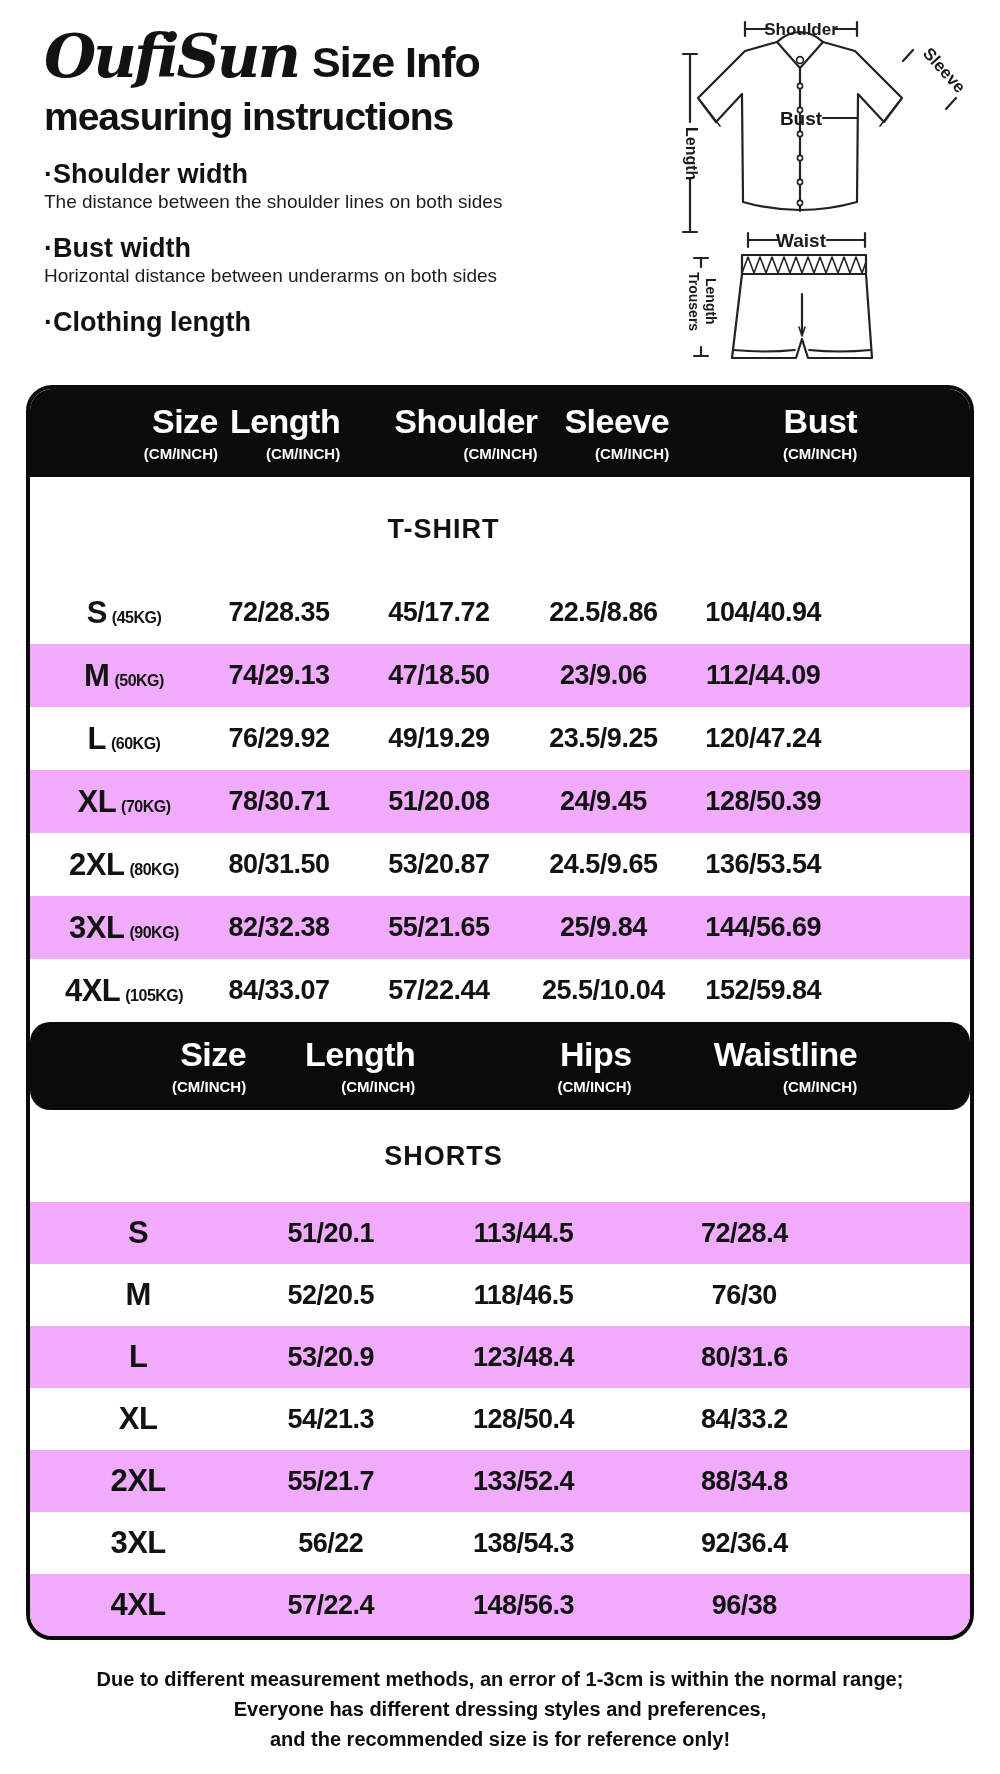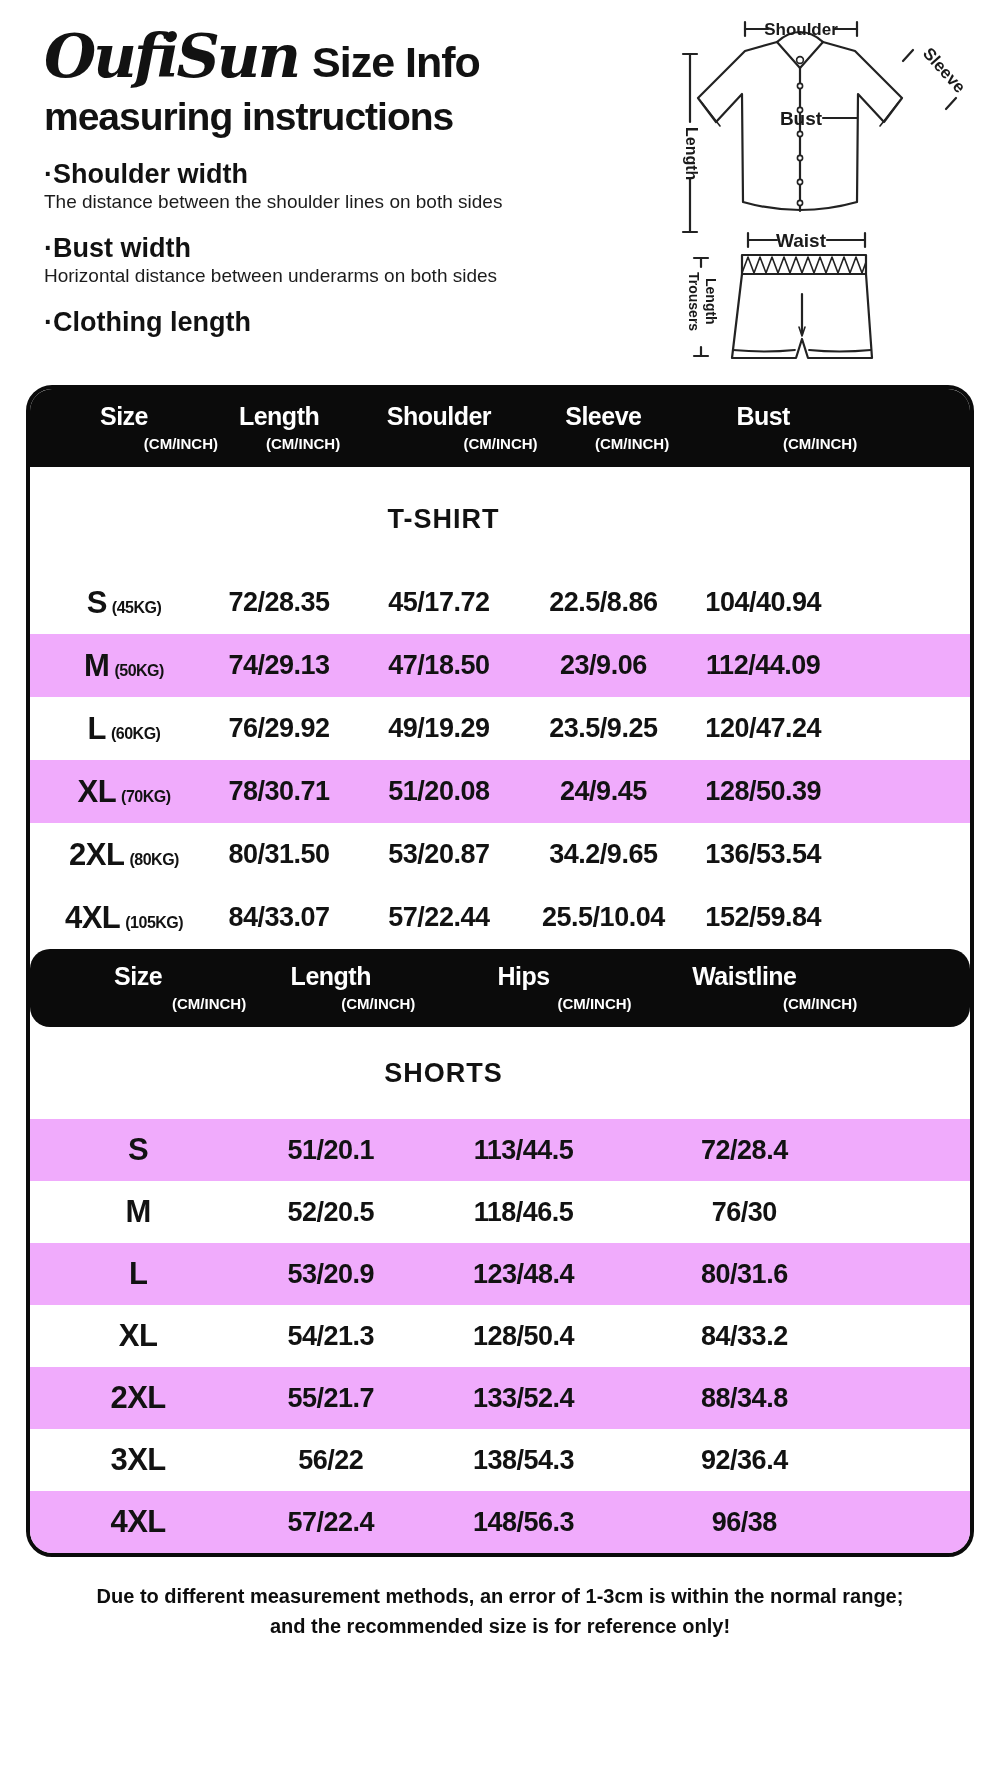--- a/index.html
+++ b/index.html
@@ -31,21 +31,21 @@
     border:4px solid #0b0b0b;
     border-radius:26px;
     overflow:hidden;
     background:#fff;
   }
   .g1 { display:grid; grid-template-columns:20% 13% 21% 14% 20% 12%; align-items:center; }
   .g2 { display:grid; grid-template-columns:23% 18% 23% 24% 12%; align-items:center; }
   .thead { background:#0b0b0b; color:#ffffff; padding:13px 0 15px; }
   .thead2 { border-radius:20px; }
   .th { text-align:center; }
-  .th-label { font-size:25px; font-weight:700; letter-spacing:-0.5px; }
+  .th-label { font-size:34px; font-weight:700; letter-spacing:-0.5px;text-align:right; }
   .th-unit { font-size:15px; font-weight:700; margin-top:4px;text-align:right; }
   .section-row {
     height:104px; display:flex; align-items:center; justify-content:center;
     padding-right:12%; font-size:27px; font-weight:700; letter-spacing:1px;
   }
   .section-row.s2 { height:92px; }
   .row { height:63px; }
   .row.r2 { height:62px; }
   .row.alt { background:#f0abfc; }
   .cell {
@@ -206,22 +206,30 @@
     <div class="cell">78/30.71</div>
     <div class="cell">51/20.08</div>
     <div class="cell">24/9.45</div>
     <div class="cell">128/50.39</div>
     <div class="spacer"></div>
   </div>
   <div class="row g1">
     <div class="cell size-cell"><span class="sz">2XL</span><span class="kg">(80KG)</span></div>
     <div class="cell">80/31.50</div>
     <div class="cell">53/20.87</div>
-    <div class="cell">34.2/9.65</div>
+    <div class="cell">24.5/9.65</div>
     <div class="cell">136/53.54</div>
+    <div class="spacer"></div>
+  </div>
+  <div class="row g1 alt">
+    <div class="cell size-cell"><span class="sz">3XL</span><span class="kg">(90KG)</span></div>
+    <div class="cell">82/32.38</div>
+    <div class="cell">55/21.65</div>
+    <div class="cell">25/9.84</div>
+    <div class="cell">144/56.69</div>
     <div class="spacer"></div>
   </div>
   <div class="row g1">
     <div class="cell size-cell"><span class="sz">4XL</span><span class="kg">(105KG)</span></div>
     <div class="cell">84/33.07</div>
     <div class="cell">57/22.44</div>
     <div class="cell">25.5/10.04</div>
     <div class="cell">152/59.84</div>
     <div class="spacer"></div>
   </div>
@@ -295,14 +303,15 @@
     <div class="cell">57/22.4</div>
     <div class="cell">148/56.3</div>
     <div class="cell">96/38</div>
     <div class="spacer"></div>
   </div>
 
 </div>
 
 <div class="note">
   <div>Due to different measurement methods, an error of 1-3cm is within the normal range;</div>
+  <div>Everyone has different dressing styles and preferences,</div>
   <div>and the recommended size is for reference only!</div>
 </div>
 
 </body></html>

